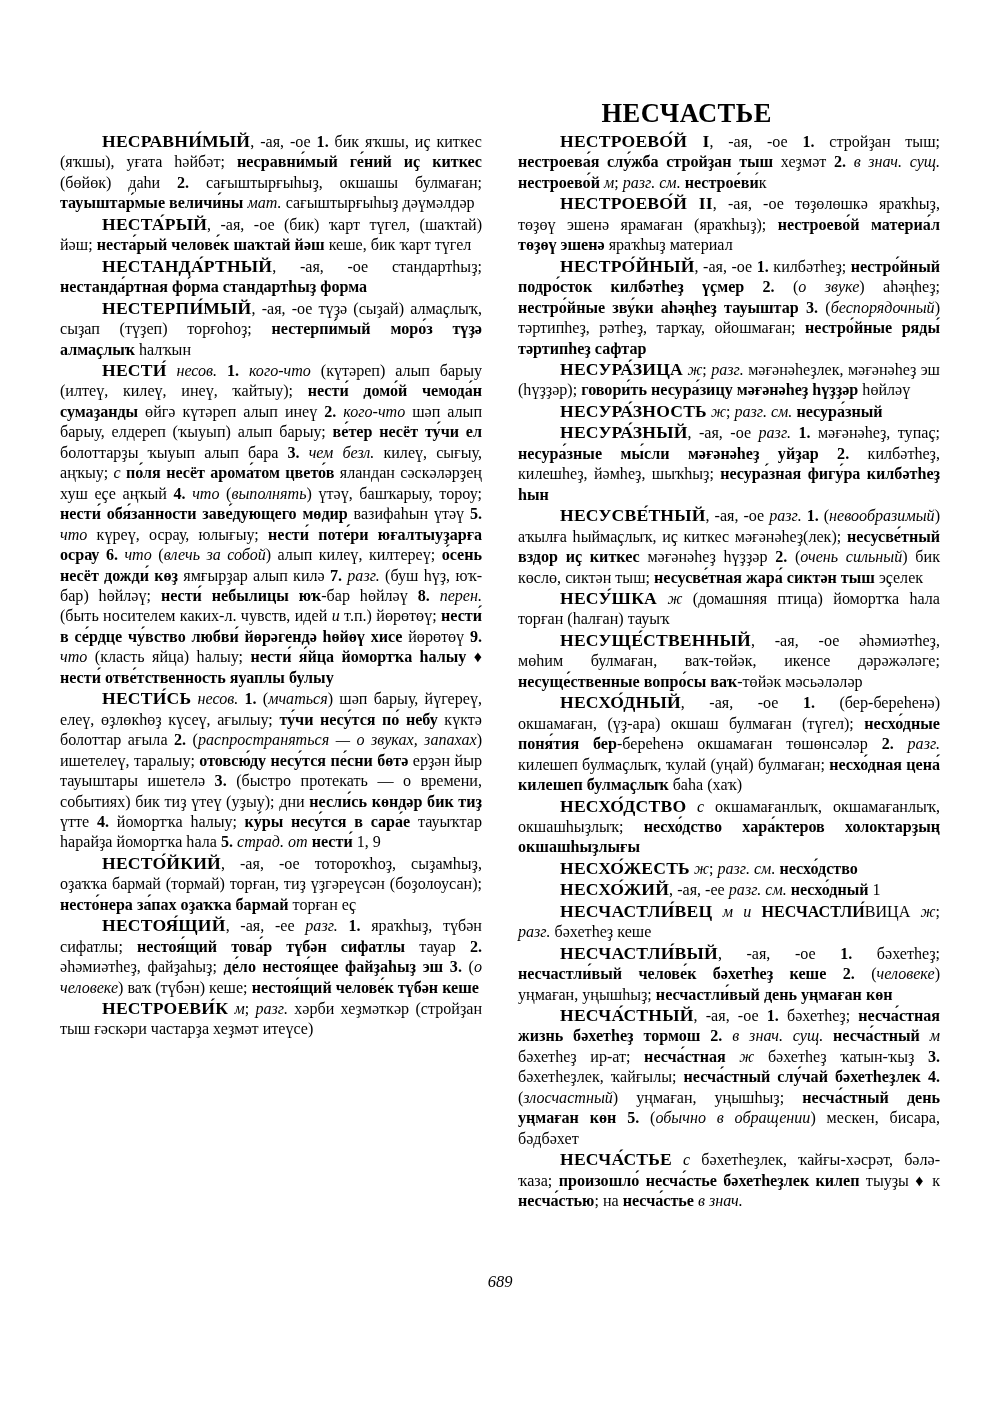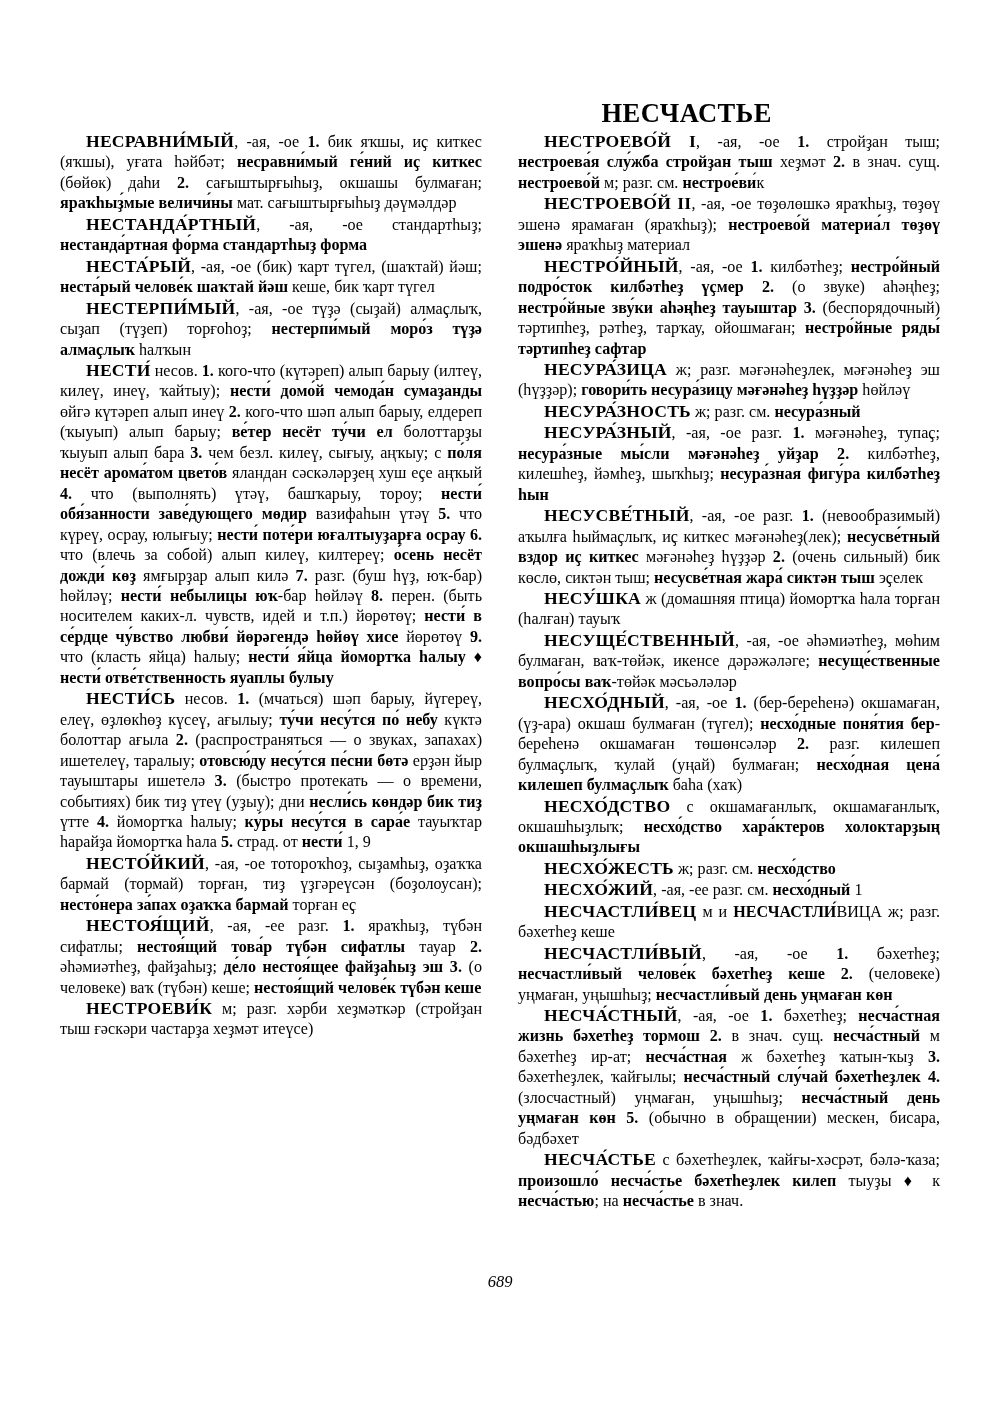--- a/index.html
+++ b/index.html
@@ -61,23 +61,24 @@
     text-indent: 26px;
     text-align: justify;
   }
   
   .entry + .entry { margin-top: 0; }
 
   .hw {           
     font-weight: bold;
     font-size: 17.6px;
     letter-spacing: 0.2px;
+    margin-left: 16px;
   }
   .b  { font-weight: bold; }
-  .i  { }
+  .i  { font-style: italic; }
   .dia { font-weight: bold; }   
 
   
   .folio {
     position: absolute;
     left: 0;
     top: 1272px;
     width: 1000px;
     text-align: center;
     font-size: 16.5px;
@@ -88,23 +89,23 @@
 </head>
 <body>
 
 <div class="page">
 
   <div class="running-head">НЕСЧАСТЬЕ</div>
 
   <div class="columns">
 
     <div class="col" id="col-left">
-        <p class="entry"><span class="hw"><span class="b">НЕСРАВНИ́</span>МЫЙ</span>, -ая, -ое <span class="b">1.</span> бик яҡшы, иҫ киткес (яҡшы), уғата һәйбәт; <span class="b">несравни́мый ге́ний иҫ киткес</span> (бөйөк) даһи <span class="b">2.</span> сағыштырғыһыҙ, окшашы булмаған; <span class="b">яраҡһыҙ́мые величи́ны</span> <span class="i">мат.</span> сағыштырғыһыҙ дәүмәлдәр</p>
+        <p class="entry"><span class="hw"><span class="b">НЕСРАВНИ́</span>МЫЙ</span>, -ая, -ое <span class="b">1.</span> бик яҡшы, иҫ киткес (яҡшы), уғата һәйбәт; <span class="b">несравни́мый ге́ний иҫ киткес</span> (бөйөк) даһи <span class="b">2.</span> сағыштырғыһыҙ, окшашы булмаған; <span class="b">тауыштар́мые величи́ны</span> <span class="i">мат.</span> сағыштырғыһыҙ дәүмәлдәр</p>
+        <p class="entry"><span class="hw"><span class="b">НЕСТА́</span>РЫЙ</span>, -ая, -ое (бик) ҡарт түгел, (шаҡтай) йәш; <span class="b">неста́рый челове́к шаҡтай йәш</span> кеше, бик ҡарт түгел</p>
         <p class="entry"><span class="hw"><span class="b">НЕСТАНДА́</span>РТНЫЙ</span>, -ая, -ое стандартһыҙ; <span class="b">нестанда́ртная фо́рма стандартһыҙ форма</span></p>
-        <p class="entry"><span class="hw"><span class="b">НЕСТА́</span>РЫЙ</span>, -ая, -ое (бик) ҡарт түгел, (шаҡтай) йәш; <span class="b">неста́рый челове́к шаҡтай йәш</span> кеше, бик ҡарт түгел</p>
         <p class="entry"><span class="hw"><span class="b">НЕСТЕРПИ́</span>МЫЙ</span>, -ая, -ое түҙә (сыҙай) алмаҫлыҡ, сыҙап (түҙеп) торғоһоҙ; <span class="b">нестерпи́мый моро́з түҙә алмаҫлыҡ</span> һалҡын</p>
         <p class="entry"><span class="hw"><span class="b">НЕСТИ́</span></span> <span class="i">несов.</span> <span class="b">1.</span> <span class="i">кого-что</span> (күтәреп) алып барыу (илтеү, килеү, инеү, ҡайтыу); <span class="b">нести́ домо́й чемода́н сумаҙанды</span> өйгә күтәреп алып инеү <span class="b">2.</span> <span class="i">кого-что</span> шәп алып барыу, елдереп (ҡыуып) алып барыу; <span class="b">ве́тер несёт ту́чи ел</span> болоттарҙы ҡыуып алып бара <span class="b">3.</span> <span class="i">чем</span> <span class="i">безл.</span> килеү, сығыу, аңҡыу; <span class="i">с</span> <span class="b">по́ля несёт арома́том цвето́в</span> яландан сәскәләрҙең хуш еҫе аңҡый <span class="b">4.</span> <span class="i">что</span> (<span class="i">выполнять</span>) үтәү, башҡарыу, тороу; <span class="b">нести́ обя́занности заве́дующего мөдир</span> вазифаһын үтәү <span class="b">5.</span> <span class="i">что</span> күреү, осрау, юлығыу; <span class="b">нести́ поте́ри юғалтыуҙарға осрау</span> <span class="b">6.</span> <span class="i">что</span> (<span class="i">влечь за собой</span>) алып килеү, килтереү; <span class="b">о́сень несёт дожди́ көҙ</span> ямғырҙар алып килә <span class="b">7.</span> <span class="i">разг.</span> (буш һүҙ, юҡ-бар) һөйләү; <span class="b">нести́ небылицы юҡ</span>-бар һөйләү <span class="b">8.</span> <span class="i">перен.</span> (быть носителем каких-л. чувств, идей <span class="i">и</span> т.п.) йөрөтөү; <span class="b">нести́ в се́рдце чу́вство</span> <span class="b">любви́ йөрәгендә һөйөү хисе</span> йөрөтөү <span class="b">9.</span> <span class="i">что</span> (класть яйца) һалыу; <span class="b">нести́ я́йца йомортҡа һалыу</span> <span class="dia">♦</span> <span class="b">нести́ отве́тственность яуаплы булыу</span></p>
         <p class="entry"><span class="hw"><span class="b">НЕСТИ́</span>СЬ</span> <span class="i">несов.</span> <span class="b">1.</span> (<span class="i">мчаться</span>) шәп барыу, йүгереү, елеү, өҙлөкһөҙ күсеү, ағылыу; <span class="b">ту́чи несу́тся по́ небу</span> күктә болоттар ағыла <span class="b">2.</span> (<span class="i">распространяться — о звуках, запахах</span>) ишетелеү, таралыу; <span class="b">отовсю́ду несу́тся пе́сни бөтә</span> ерҙән йыр тауыштары ишетелә <span class="b">3.</span> (быстро протекать — о времени, событиях) бик тиҙ үтеү (уҙыу); дни <span class="b">несли́сь көндәр бик тиҙ</span> үтте <span class="b">4.</span> йомортҡа һалыу; <span class="b">ку́ры несу́тся в сара́е</span> тауыҡтар һарайҙа йомортҡа һала <span class="b">5.</span> <span class="i">страд. от</span> <span class="b">нести́</span> 1, 9</p>
         <p class="entry"><span class="hw"><span class="b">НЕСТО́</span>ЙКИЙ</span>, -ая, -ое тотороҡһоҙ, сыҙамһыҙ, оҙаҡҡа бармай (тормай) торған, тиҙ үҙгәреүсән (боҙолоусан); <span class="b">несто́нера за́пах оҙаҡҡа бармай</span> торған еҫ</p>
         <p class="entry"><span class="hw"><span class="b">НЕСТОЯ́</span>ЩИЙ</span>, -ая, -ее <span class="i">разг.</span> <span class="b">1.</span> яраҡһыҙ, түбән сифатлы; <span class="b">нестоя́щий това́р түбән сифатлы</span> тауар <span class="b">2.</span> әһәмиәтһеҙ, файҙаһыҙ; <span class="b">де́ло нестоя́щее файҙаһыҙ эш</span> <span class="b">3.</span> (<span class="i">о человеке</span>) ваҡ (түбән) кеше; <span class="b">нестоя́щий челове́к түбән кеше</span></p>
         <p class="entry"><span class="hw"><span class="b">НЕСТРОЕВИ́</span>К</span> <span class="i">м</span>; <span class="i">разг.</span> хәрби хеҙмәткәр (стройҙан тыш ғәскәри частарҙа хеҙмәт итеүсе)</p>
       </div>
 
     <div class="col" id="col-right">
         <p class="entry"><span class="hw"><span class="b">НЕСТРОЕВО́</span>Й I</span>, -ая, -ое <span class="b">1.</span> стройҙан тыш; <span class="b">нестроева́я слу́жба стройҙан тыш</span> хеҙмәт <span class="b">2.</span> <span class="i">в знач. сущ.</span> <span class="b">нестроево́й</span> <span class="i">м</span>; <span class="i">разг.</span> <span class="i">см.</span> <span class="b">нестрое́ви</span>́к</p>

